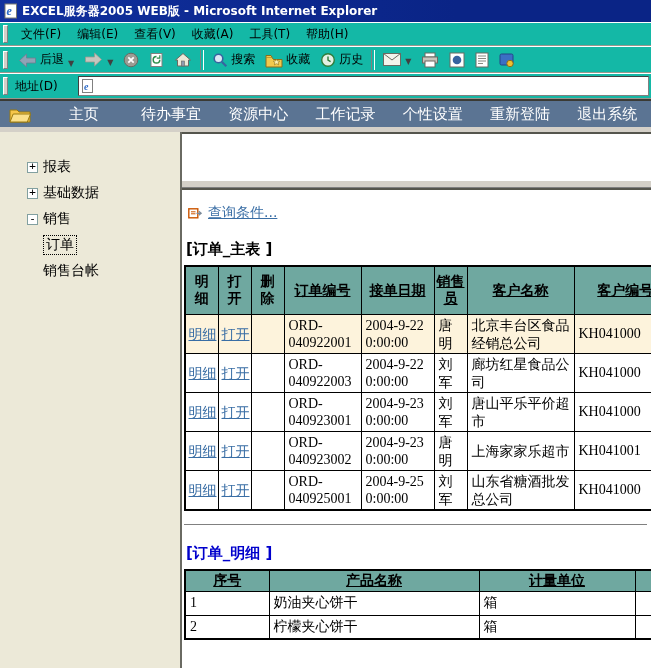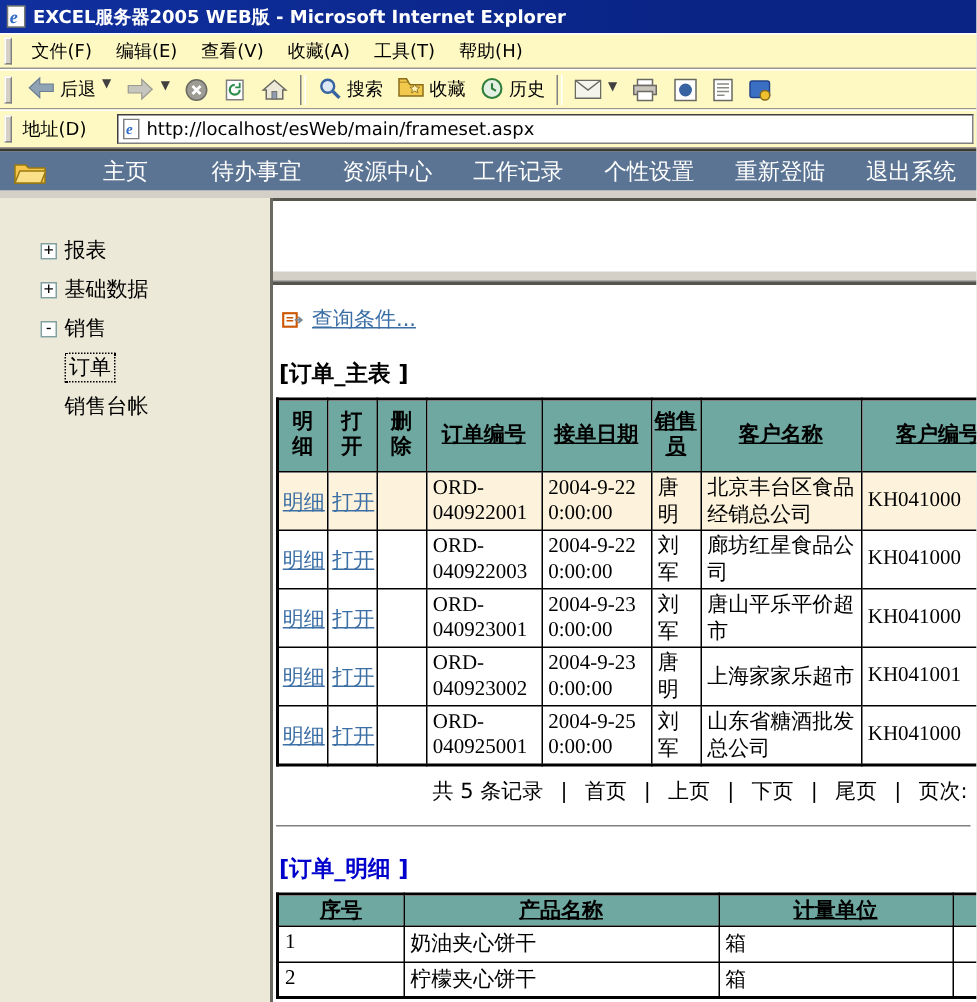--- a/index.html
+++ b/index.html
@@ -12,26 +12,26 @@
   .window{width:651px;height:668px;display:flex;flex-direction:column;}
 
   
   .titlebar{
     height:22px;flex:0 0 22px;display:flex;align-items:center;gap:4px;padding:0 4px;
     background:linear-gradient(90deg,var(--titlebar,#10309e) 0%,#0a2486 70%,#0a2486 100%);
   }
   .titlebar .title{color:#fff;font-size:12px;font-weight:bold;white-space:nowrap;}
 
   
-  .bar{display:flex;align-items:center;background:#fef9c3;border-bottom:1px solid #9a968c;border-top:1px solid #fff;}
+  .bar{display:flex;align-items:center;background:#14b8a6;border-bottom:1px solid #9a968c;border-top:1px solid #fff;}
   .grip{width:3px;height:16px;margin:0 5px 0 3px;border-left:1px solid #fff;border-top:1px solid #fff;border-right:1px solid #808080;border-bottom:1px solid #808080;background:#d4d0c8;}
   .menubar{height:22px;flex:0 0 22px;}
   .menu-item{font-size:12px;color:#000;padding:2px 8px;white-space:nowrap;}
   .toolbar{height:25px;flex:0 0 25px;}
-  .tbtn{display:flex;align-items:flex-start;gap:3px;padding:1px 5px;font-size:12px;color:#000;white-space:nowrap;}
+  .tbtn{display:flex;align-items:flex-end;gap:3px;padding:1px 5px;font-size:12px;color:#000;white-space:nowrap;}
   .tsep{width:2px;height:20px;margin:0 3px;border-left:1px solid #808080;border-right:1px solid #fff;}
   .caret{font-size:8px;color:#404040;margin-left:1px;}
   .addressbar{height:24px;flex:0 0 24px;}
   .addr-label{font-size:12px;padding:0 20px 0 2px;white-space:nowrap;}
   .addr-field{flex:1;height:18px;margin-right:2px;background:#fff;border:1px solid #808080;border-top-color:#404040;border-left-color:#404040;display:flex;align-items:center;gap:4px;padding:0 3px;}
   .addr-input{flex:1;border:0;outline:0;font-size:12px;font-family:"DejaVu Sans",sans-serif;background:#fff;padding:0;height:16px;}
 
   
   .pagearea{flex:1;display:flex;flex-direction:column;border-top:2px solid #3a3a34;min-height:0;}
   .navbar{height:26px;flex:0 0 26px;background:var(--navbar,#5b7493);display:flex;align-items:center;}
@@ -238,21 +238,20 @@
   <div class="bar addressbar">
     <span class="grip"></span>
     <span class="addr-label">地址(D)</span>
     <span class="addr-field">
       <span>
           <svg width="12" height="14" viewBox="0 0 12 14">
             <rect x="0.5" y="0.5" width="10" height="13" fill="#fff" stroke="#808080"></rect>
             <text x="2" y="10.5" font-size="10" font-style="italic" font-weight="bold" fill="#2e6bc8" font-family="serif">e</text>
           </svg>
         </span>
-      <input class="addr-input" value="http://localhost/esWeb/main/frameset.aspx" style="">
     </span>
   </div>
 
   <div class="pagearea">
 
     <div class="navbar">
       <span class="nav-folder">
         <svg width="22" height="17" viewBox="0 0 22 17">
             <path d="M1 4 h7 l2 2 h11 v10 H1 Z" fill="#f6c64a" stroke="#9a7a10"></path>
             <path d="M1 16 L4.2 8 h17.3 l-3.2 8 Z" fill="#fbe08a" stroke="#9a7a10"></path>
@@ -383,33 +382,20 @@
                 <td></td>
                 <td class="c-ser">ORD-040925001</td>
                 <td class="c-ser">2004-9-25 0:00:00</td>
                 <td class="c-txt">刘军</td>
                 <td class="c-txt">山东省糖酒批发总公司</td>
                 <td class="c-ser">KH041000</td>
               </tr>
             </tbody>
           </table>
 
-          <div class="pager">
-            <span>共 5 条记录</span>
-            <span>|</span>
-            <span class="plink">首页</span>
-            <span>|</span>
-            <span class="plink">上页</span>
-            <span>|</span>
-            <span class="plink">下页</span>
-            <span>|</span>
-            <span class="plink">尾页</span>
-            <span>|</span>
-            <span>页次:</span>
-          </div>
 
           <div class="rule"></div>
 
           <div class="sec-title detail">[订单_明细 ]</div>
 
           <table class="detailtbl">
             <colgroup>
               <col style="width:84px">
                 <col style="width:210px">
                 <col style="width:156px">

